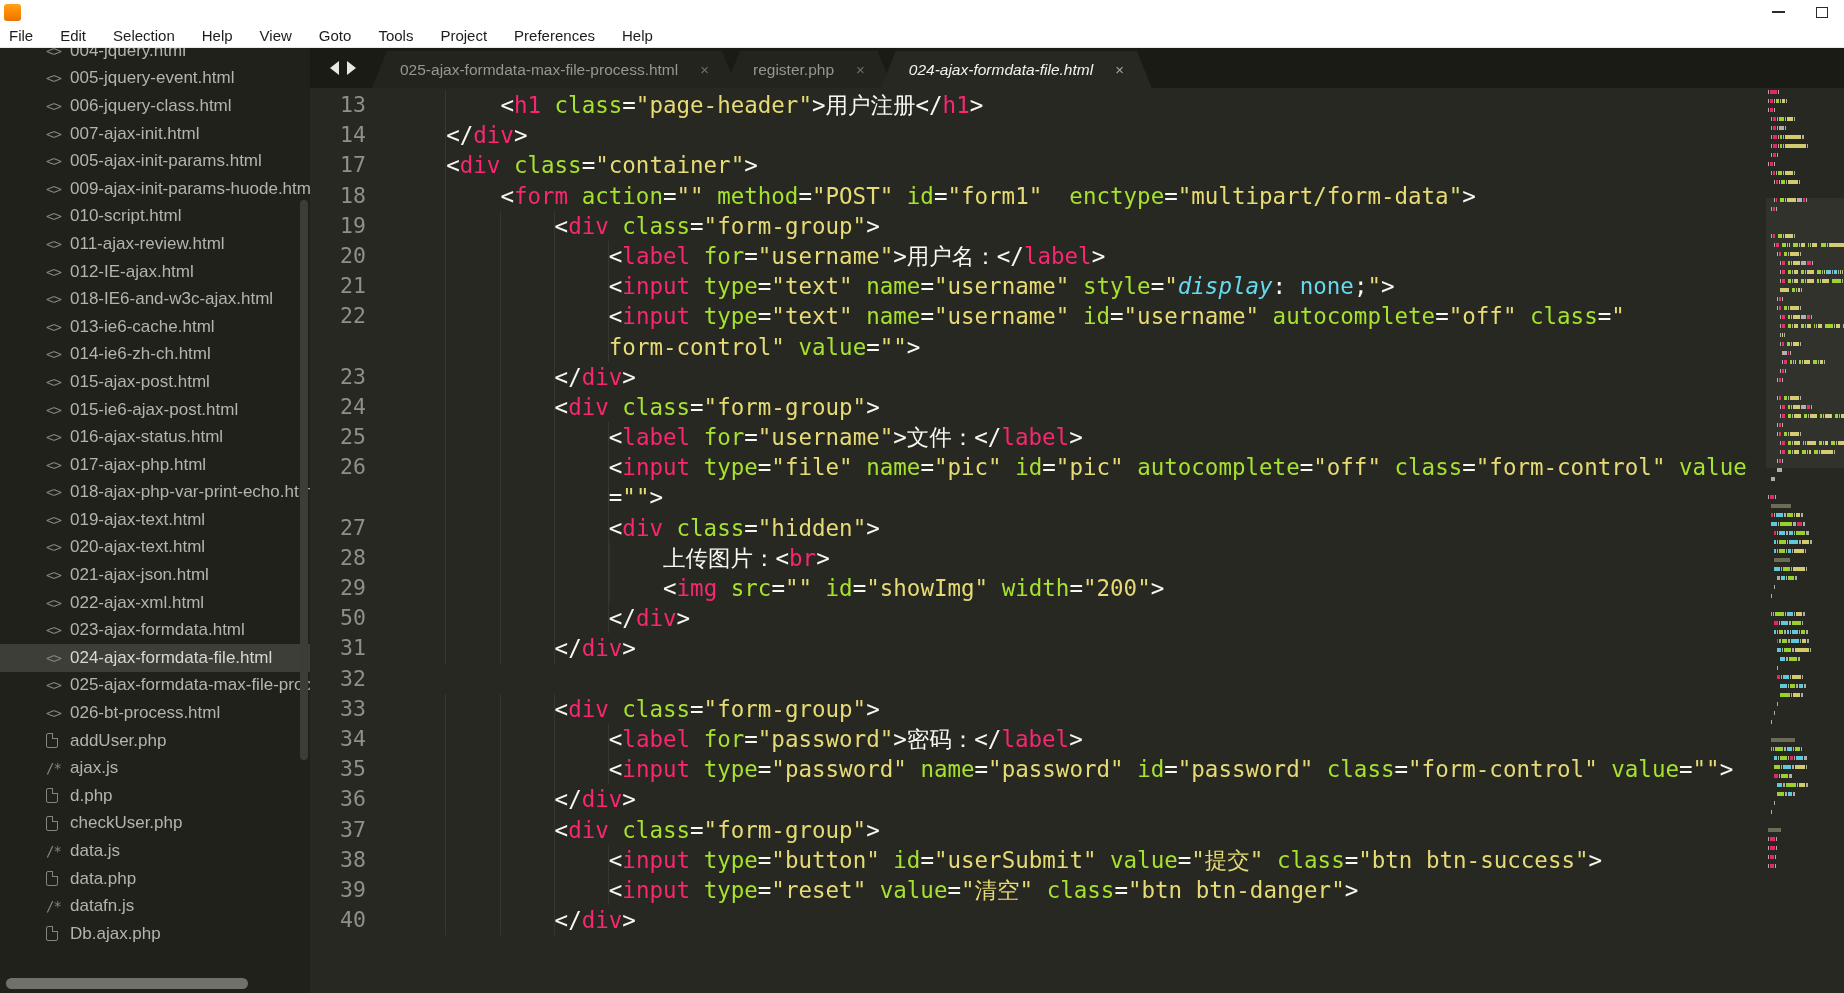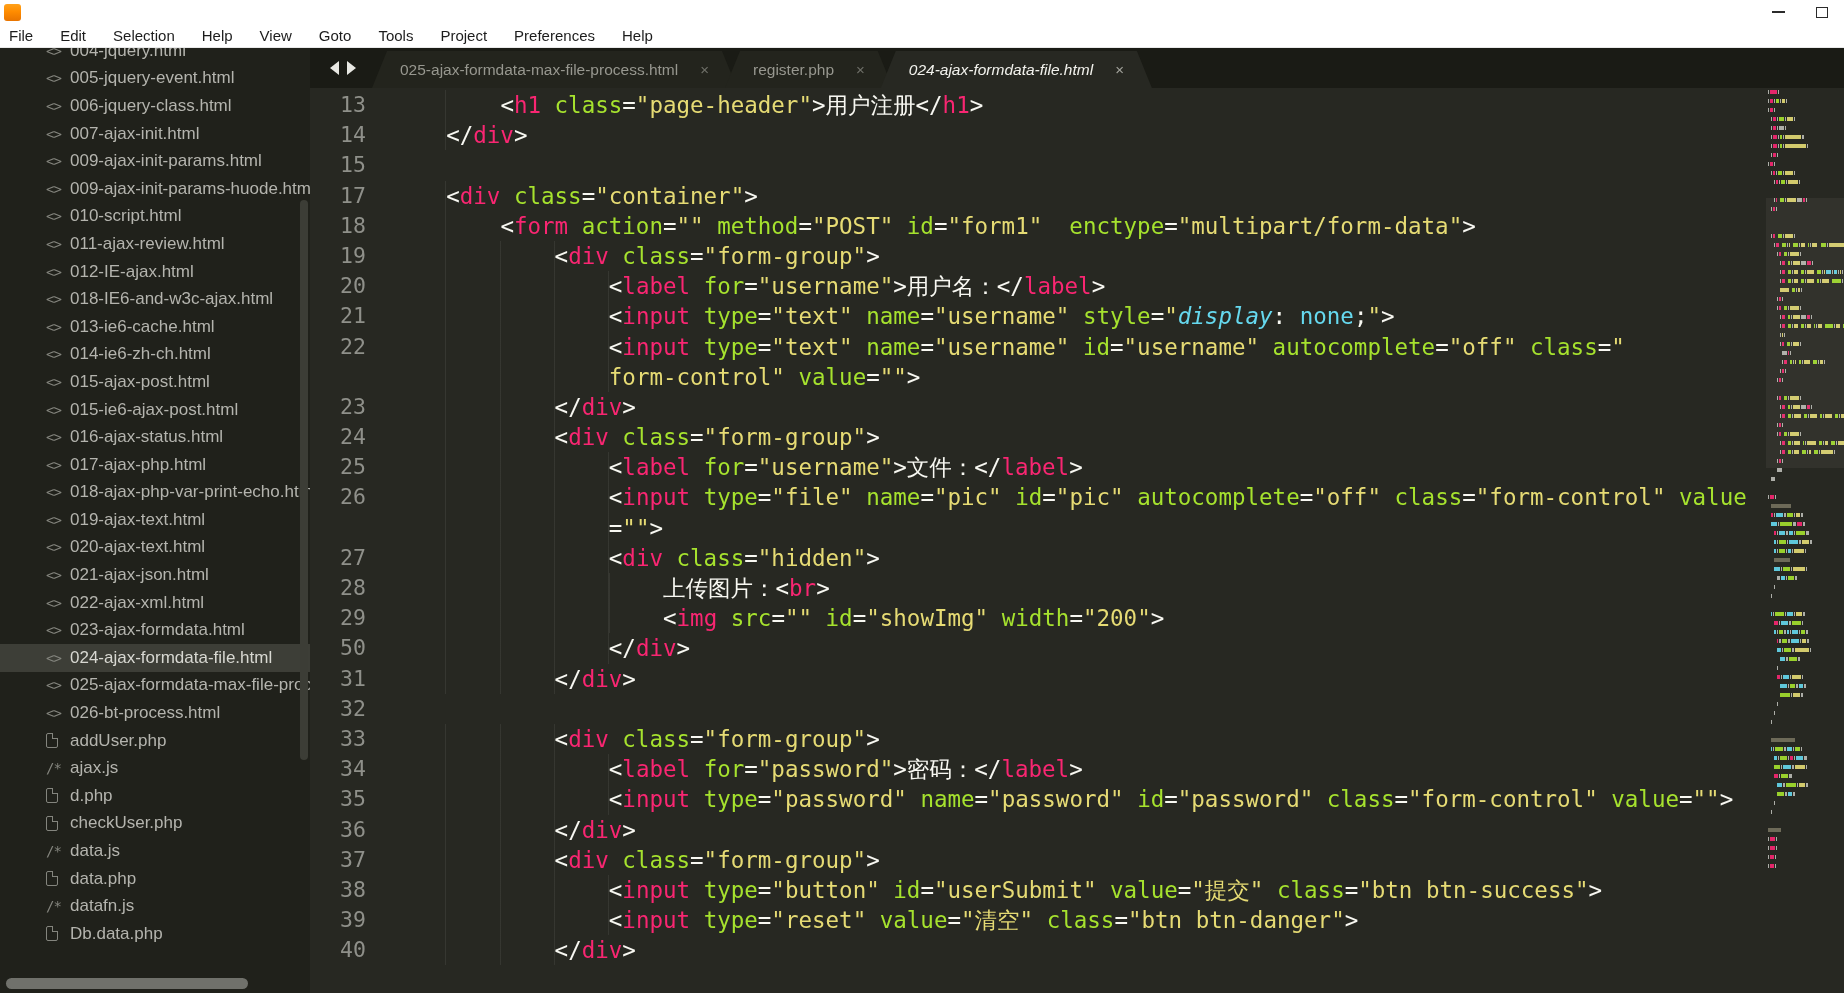--- a/index.html
+++ b/index.html
@@ -114,21 +114,21 @@
         <div class="file-row">
           <span class="fic fic-code">&lt;&gt;</span>
           <span>006-jquery-class.html</span>
         </div>
         <div class="file-row">
           <span class="fic fic-code">&lt;&gt;</span>
           <span>007-ajax-init.html</span>
         </div>
         <div class="file-row">
           <span class="fic fic-code">&lt;&gt;</span>
-          <span>009-ajax-init-params.html</span>
+          <span>005-ajax-init-params.html</span>
         </div>
         <div class="file-row">
           <span class="fic fic-code">&lt;&gt;</span>
           <span>009-ajax-init-params-huode.html</span>
         </div>
         <div class="file-row">
           <span class="fic fic-code">&lt;&gt;</span>
           <span>010-script.html</span>
         </div>
         <div class="file-row">
@@ -236,21 +236,21 @@
           <span>data.php</span>
         </div>
         <div class="file-row">
           <span class="fic fic-code">/*</span>
           <span>datafn.js</span>
         </div>
         <div class="file-row">
           <span class="fic">
             <span class="fic-page"></span>
           </span>
-          <span>Db.data.php</span>
+          <span>Db.ajax.php</span>
         </div>
       </div>
     <div class="sb-vthumb"></div>
     <div class="sb-hthumb"></div>
   </div>
 
   <div class="editor-col">
     <div class="tabbar">
       <div class="nav-arrows">
         <div class="tri-l"></div>
@@ -269,21 +269,20 @@
             <span>024-ajax-formdata-file.html</span>
             <span class="close">×</span>
           </div>
         </div>
     </div>
 
     <div class="code-wrap">
       <div id="code-lines">
           <div class="code-row"><span class="gutter">13</span><span class="code-content"><span class="ind" style="width: 108.4px;"></span><span class="w">&lt;</span><span class="p">h1</span><span class="w"> </span><span class="g">class</span><span class="w">=</span><span class="y">"page-header"</span><span class="w">&gt;用户注册&lt;/</span><span class="p">h1</span><span class="w">&gt;</span></span></div>
           <div class="code-row"><span class="gutter">14</span><span class="code-content"><span class="ind" style="width: 54.2px;"></span><span class="w">&lt;/</span><span class="p">div</span><span class="w">&gt;</span></span></div>
-          <div class="code-row"><span class="gutter">15</span><span class="code-content"></span></div>
           <div class="code-row"><span class="gutter">17</span><span class="code-content"><span class="ind" style="width: 54.2px;"></span><span class="w">&lt;</span><span class="p">div</span><span class="w"> </span><span class="g">class</span><span class="w">=</span><span class="y">"container"</span><span class="w">&gt;</span></span></div>
           <div class="code-row"><span class="gutter">18</span><span class="code-content"><span class="ind" style="width: 108.4px;"></span><span class="w">&lt;</span><span class="p">form</span><span class="w"> </span><span class="g">action</span><span class="w">=</span><span class="y">""</span><span class="w"> </span><span class="g">method</span><span class="w">=</span><span class="y">"POST"</span><span class="w"> </span><span class="g">id</span><span class="w">=</span><span class="y">"form1"</span><span class="w">  </span><span class="g">enctype</span><span class="w">=</span><span class="y">"multipart/form-data"</span><span class="w">&gt;</span></span></div>
           <div class="code-row"><span class="gutter">19</span><span class="code-content"><span class="ind" style="width: 162.6px;"></span><span class="w">&lt;</span><span class="p">div</span><span class="w"> </span><span class="g">class</span><span class="w">=</span><span class="y">"form-group"</span><span class="w">&gt;</span></span></div>
           <div class="code-row"><span class="gutter">20</span><span class="code-content"><span class="ind" style="width: 216.8px;"></span><span class="w">&lt;</span><span class="p">label</span><span class="w"> </span><span class="g">for</span><span class="w">=</span><span class="y">"username"</span><span class="w">&gt;用户名：&lt;/</span><span class="p">label</span><span class="w">&gt;</span></span></div>
           <div class="code-row"><span class="gutter">21</span><span class="code-content"><span class="ind" style="width: 216.8px;"></span><span class="w">&lt;</span><span class="p">input</span><span class="w"> </span><span class="g">type</span><span class="w">=</span><span class="y">"text"</span><span class="w"> </span><span class="g">name</span><span class="w">=</span><span class="y">"username"</span><span class="w"> </span><span class="g">style</span><span class="w">=</span><span class="y">"</span><span class="ci">display</span><span class="w">: </span><span class="c">none</span><span class="w">;</span><span class="y">"</span><span class="w">&gt;</span></span></div>
           <div class="code-row"><span class="gutter">22</span><span class="code-content"><span class="ind" style="width: 216.8px;"></span><span class="w">&lt;</span><span class="p">input</span><span class="w"> </span><span class="g">type</span><span class="w">=</span><span class="y">"text"</span><span class="w"> </span><span class="g">name</span><span class="w">=</span><span class="y">"username"</span><span class="w"> </span><span class="g">id</span><span class="w">=</span><span class="y">"username"</span><span class="w"> </span><span class="g">autocomplete</span><span class="w">=</span><span class="y">"off"</span><span class="w"> </span><span class="g">class</span><span class="w">=</span><span class="y">"</span></span></div>
           <div class="code-row"><span class="gutter"></span><span class="code-content"><span class="ind" style="width: 216.8px;"></span><span class="y">form-control"</span><span class="w"> </span><span class="g">value</span><span class="w">=</span><span class="y">""</span><span class="w">&gt;</span></span></div>
           <div class="code-row"><span class="gutter">23</span><span class="code-content"><span class="ind" style="width: 162.6px;"></span><span class="w">&lt;/</span><span class="p">div</span><span class="w">&gt;</span></span></div>
           <div class="code-row"><span class="gutter">24</span><span class="code-content"><span class="ind" style="width: 162.6px;"></span><span class="w">&lt;</span><span class="p">div</span><span class="w"> </span><span class="g">class</span><span class="w">=</span><span class="y">"form-group"</span><span class="w">&gt;</span></span></div>
           <div class="code-row"><span class="gutter">25</span><span class="code-content"><span class="ind" style="width: 216.8px;"></span><span class="w">&lt;</span><span class="p">label</span><span class="w"> </span><span class="g">for</span><span class="w">=</span><span class="y">"username"</span><span class="w">&gt;文件：&lt;/</span><span class="p">label</span><span class="w">&gt;</span></span></div>

